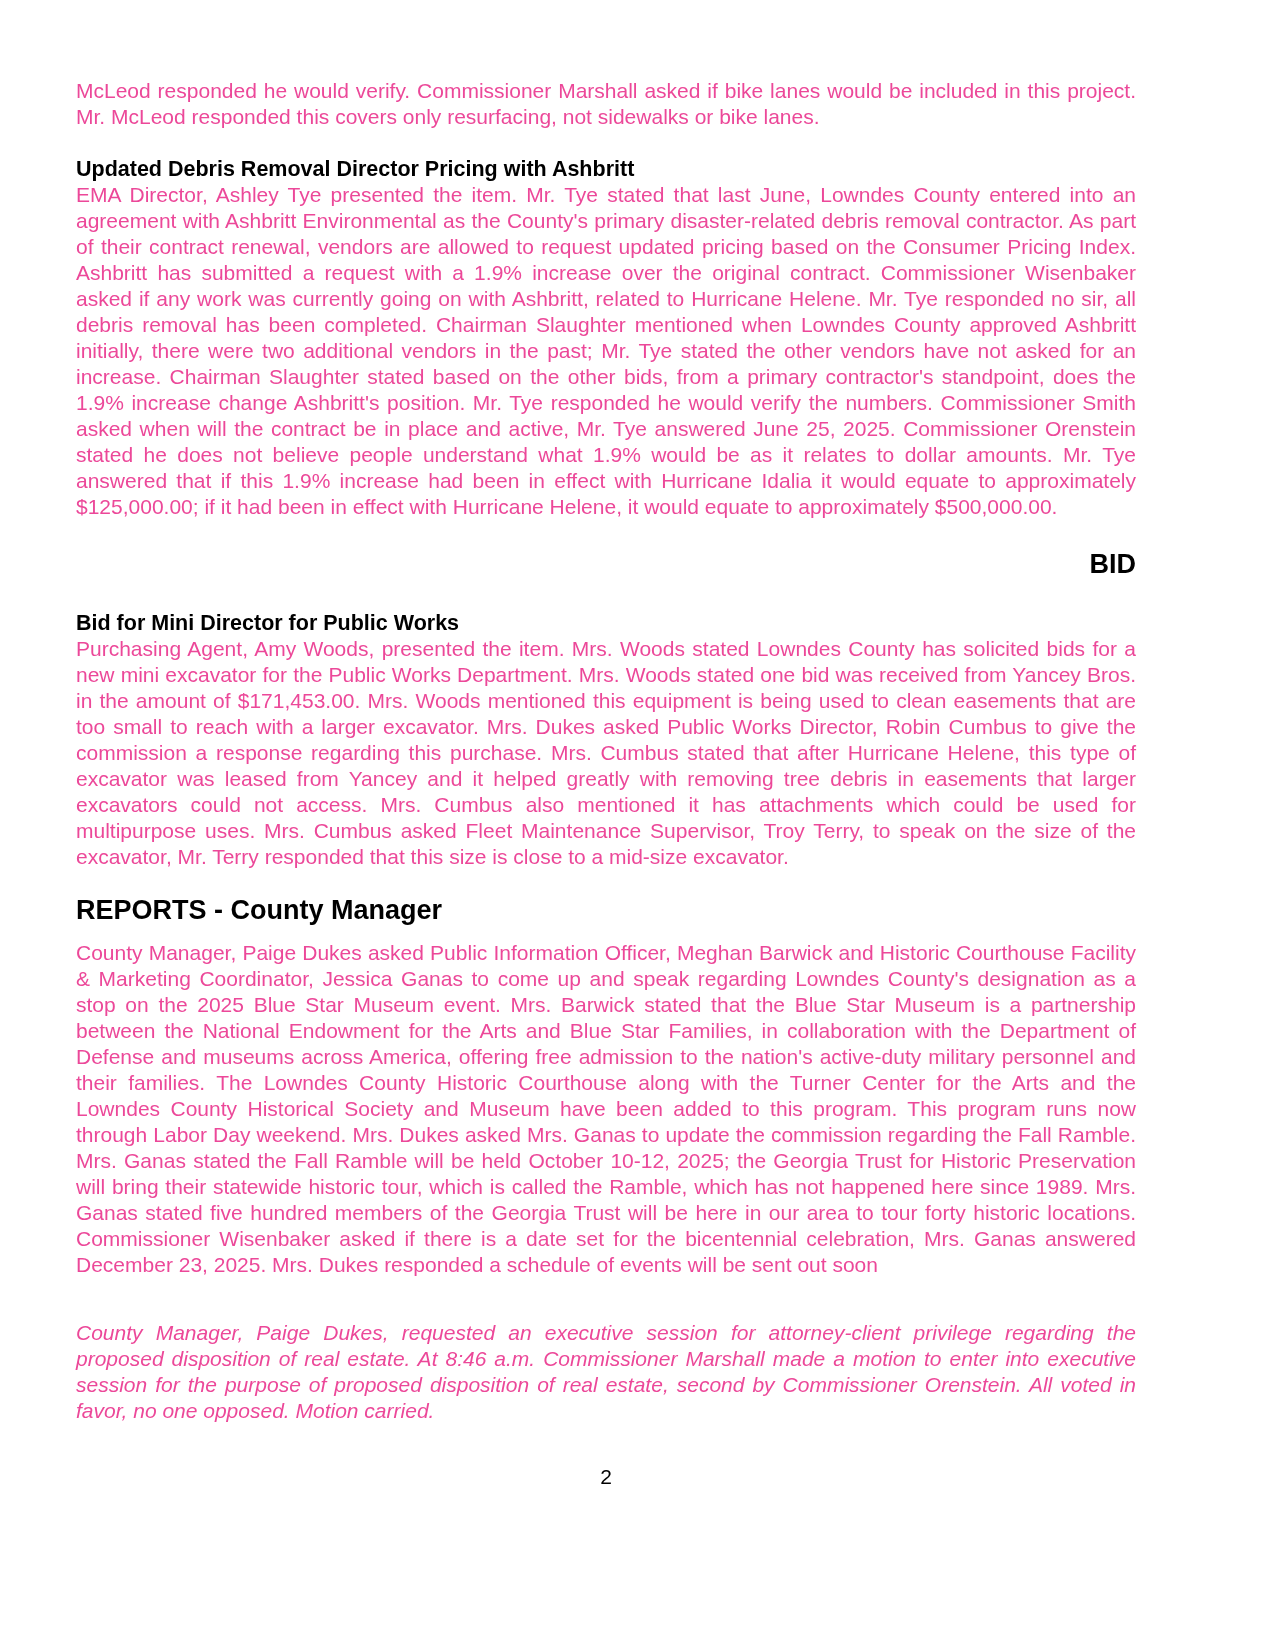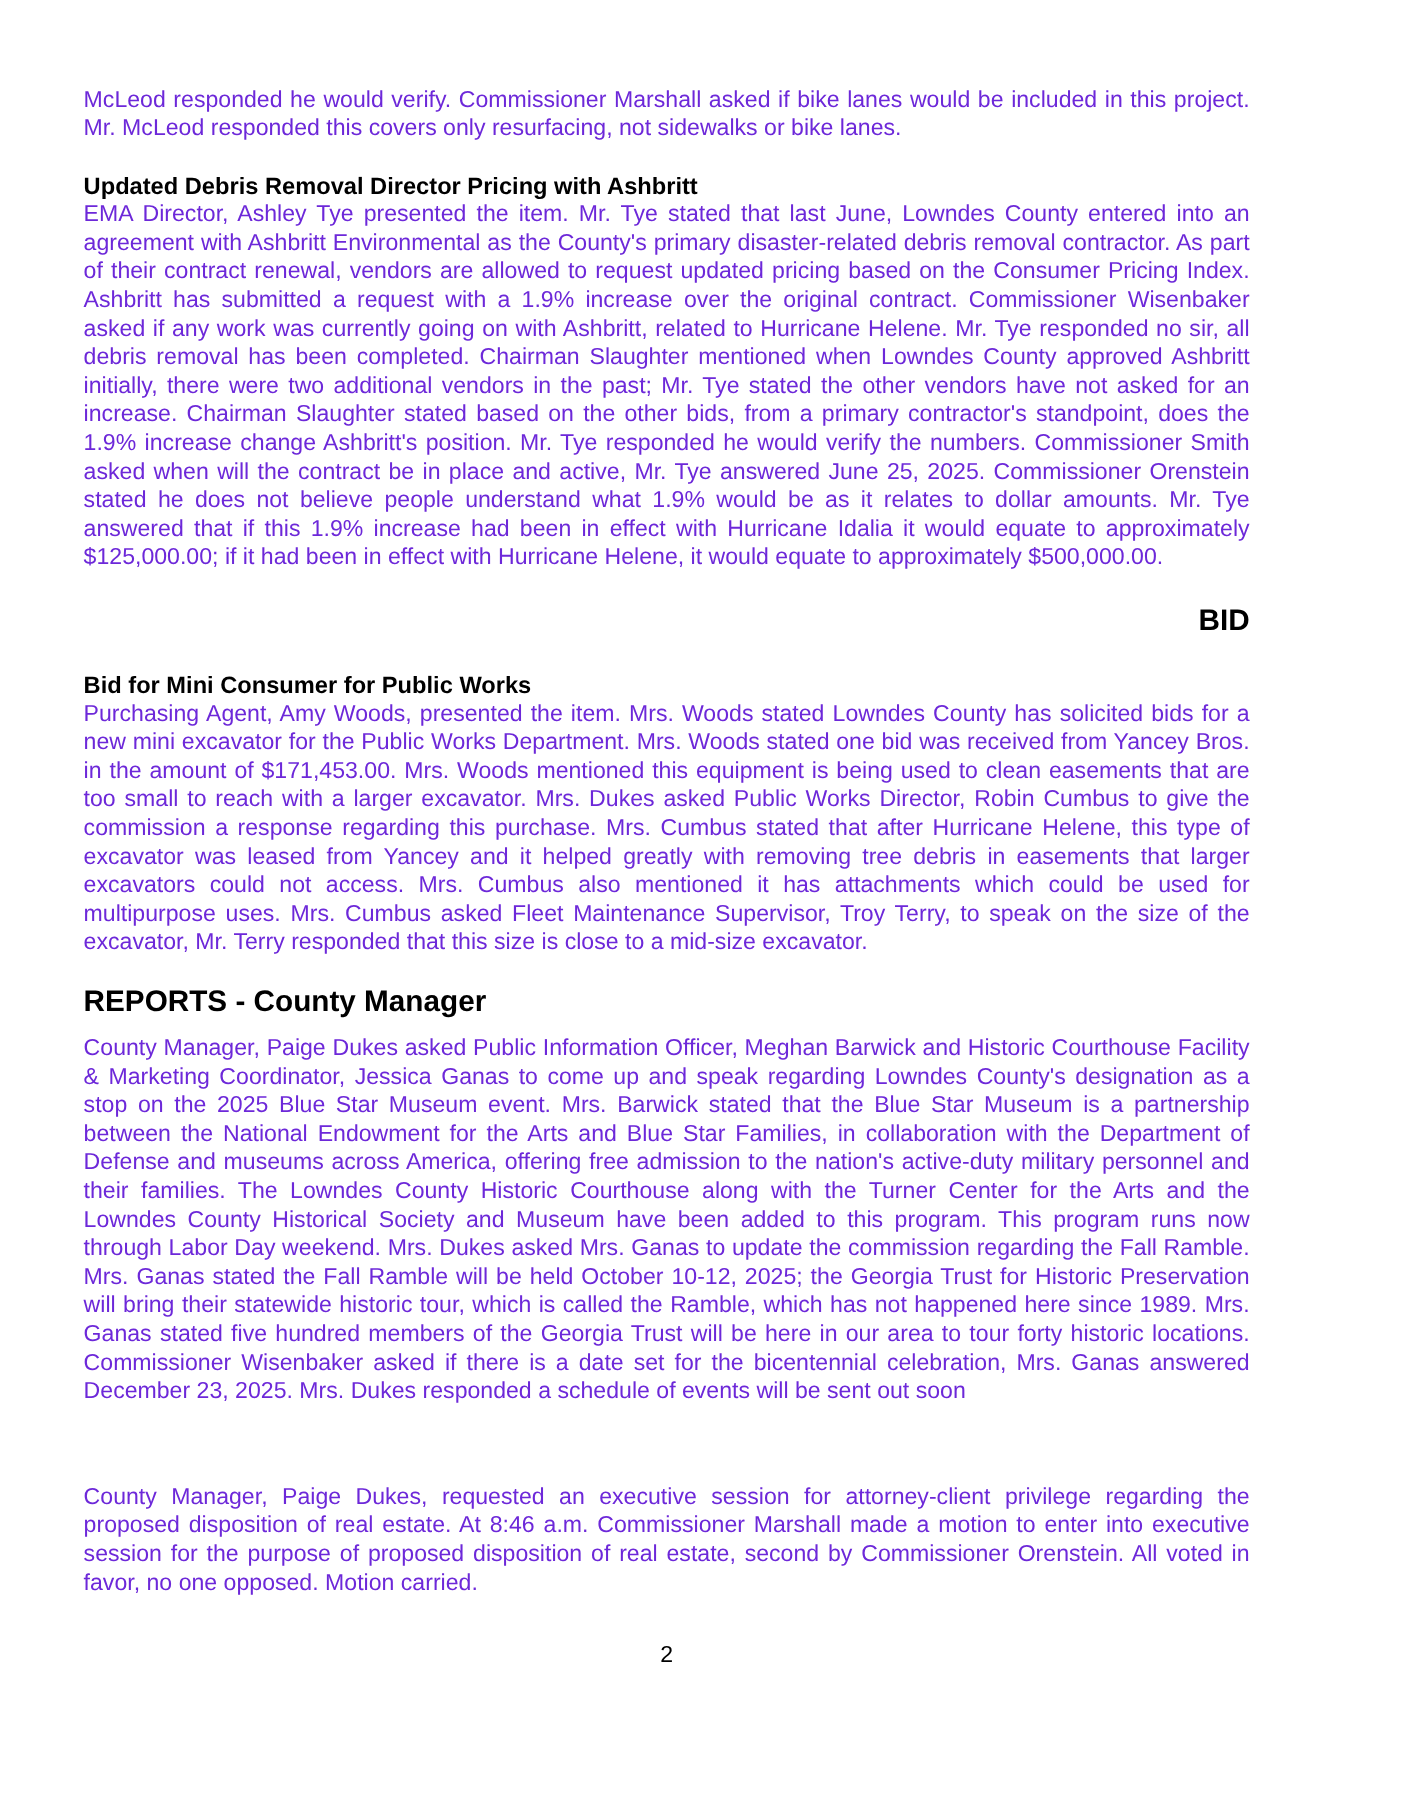--- a/index.html
+++ b/index.html
@@ -11,60 +11,60 @@
     background: #ffffff;
     color: #000000;
     font-family: "Liberation Sans", "DejaVu Sans", sans-serif;
     padding: 78px 139px 0 76px;
     overflow: hidden;
   }
   .body-text {
     font-size: 21px;
     line-height: 26px;
     text-align: justify;
-    color: #6d28d9;
+    color: #ec4899;
   }
   .subheading {
     font-size: 21.5px;
     line-height: 26px;
     font-weight: bold;
     text-align: left;
   }
   .section-heading {
     font-size: 27px;
     line-height: 32px;
     font-weight: bold;
     text-align: left;
   }
   .mt-blank { margin-top: 26px; }
   #bid-heading { margin-top: 28px; text-align: right; }
   #mini-excavator-heading { margin-top: 30px; }
   #reports-heading { margin-top: 24px; margin-bottom: 14px; }
-  #executive-session-paragraph { margin-top: 70px; }
+  #executive-session-paragraph { margin-top: 42px; font-style: italic; }
   .page-number {
     margin-top: 40px;
     text-align: center;
     font-size: 21px;
     line-height: 26px;
   }
 </style>
 </head>
 <body>
 
 <div class="page">
 
   <p class="body-text">McLeod responded he would verify. Commissioner Marshall asked if bike lanes would be included in this project. Mr. McLeod responded this covers only resurfacing, not sidewalks or bike lanes.</p>
 
   <h3 class="subheading mt-blank" id="debris-heading">Updated Debris Removal Director Pricing with Ashbritt</h3>
 
   <p class="body-text">EMA Director, Ashley Tye presented the item. Mr. Tye stated that last June, Lowndes County entered into an agreement with Ashbritt Environmental as the County's primary disaster-related debris removal contractor. As part of their contract renewal, vendors are allowed to request updated pricing based on the Consumer Pricing Index. Ashbritt has submitted a request with a 1.9% increase over the original contract. Commissioner Wisenbaker asked if any work was currently going on with Ashbritt, related to Hurricane Helene. Mr. Tye responded no sir, all debris removal has been completed. Chairman Slaughter mentioned when Lowndes County approved Ashbritt initially, there were two additional vendors in the past; Mr. Tye stated the other vendors have not asked for an increase. Chairman Slaughter stated based on the other bids, from a primary contractor's standpoint, does the 1.9% increase change Ashbritt's position. Mr. Tye responded he would verify the numbers. Commissioner Smith asked when will the contract be in place and active, Mr. Tye answered June 25, 2025. Commissioner Orenstein stated he does not believe people understand what 1.9% would be as it relates to dollar amounts. Mr. Tye answered that if this 1.9% increase had been in effect with Hurricane Idalia it would equate to approximately $125,000.00; if it had been in effect with Hurricane Helene, it would equate to approximately $500,000.00.</p>
 
   <h2 class="section-heading" id="bid-heading">BID</h2>
 
-  <h3 class="subheading" id="mini-excavator-heading">Bid for Mini Consumer for Public Works</h3>
+  <h3 class="subheading" id="mini-excavator-heading">Bid for Mini Director for Public Works</h3>
 
   <p class="body-text">Purchasing Agent, Amy Woods, presented the item. Mrs. Woods stated Lowndes County has solicited bids for a new mini excavator for the Public Works Department. Mrs. Woods stated one bid was received from Yancey Bros. in the amount of $171,453.00. Mrs. Woods mentioned this equipment is being used to clean easements that are too small to reach with a larger excavator. Mrs. Dukes asked Public Works Director, Robin Cumbus to give the commission a response regarding this purchase. Mrs. Cumbus stated that after Hurricane Helene, this type of excavator was leased from Yancey and it helped greatly with removing tree debris in easements that larger excavators could not access. Mrs. Cumbus also mentioned it has attachments which could be used for multipurpose uses. Mrs. Cumbus asked Fleet Maintenance Supervisor, Troy Terry, to speak on the size of the excavator, Mr. Terry responded that this size is close to a mid-size excavator.</p>
 
   <h2 class="section-heading" id="reports-heading">REPORTS - County Manager</h2>
 
   <p class="body-text">County Manager, Paige Dukes asked Public Information Officer, Meghan Barwick and Historic Courthouse Facility &amp; Marketing Coordinator, Jessica Ganas to come up and speak regarding Lowndes County's designation as a stop on the 2025 Blue Star Museum event. Mrs. Barwick stated that the Blue Star Museum is a partnership between the National Endowment for the Arts and Blue Star Families, in collaboration with the Department of Defense and museums across America, offering free admission to the nation's active-duty military personnel and their families. The Lowndes County Historic Courthouse along with the Turner Center for the Arts and the Lowndes County Historical Society and Museum have been added to this program. This program runs now through Labor Day weekend. Mrs. Dukes asked Mrs. Ganas to update the commission regarding the Fall Ramble. Mrs. Ganas stated the Fall Ramble will be held October 10-12, 2025; the Georgia Trust for Historic Preservation will bring their statewide historic tour, which is called the Ramble, which has not happened here since 1989. Mrs. Ganas stated five hundred members of the Georgia Trust will be here in our area to tour forty historic locations. Commissioner Wisenbaker asked if there is a date set for the bicentennial celebration, Mrs. Ganas answered December 23, 2025. Mrs. Dukes responded a schedule of events will be sent out soon</p>
 
   <p class="body-text" id="executive-session-paragraph">County Manager, Paige Dukes, requested an executive session for attorney-client privilege regarding the proposed disposition of real estate. At 8:46 a.m. Commissioner Marshall made a motion to enter into executive session for the purpose of proposed disposition of real estate, second by Commissioner Orenstein. All voted in favor, no one opposed. Motion carried.</p>
 
   <div class="page-number">2</div>

